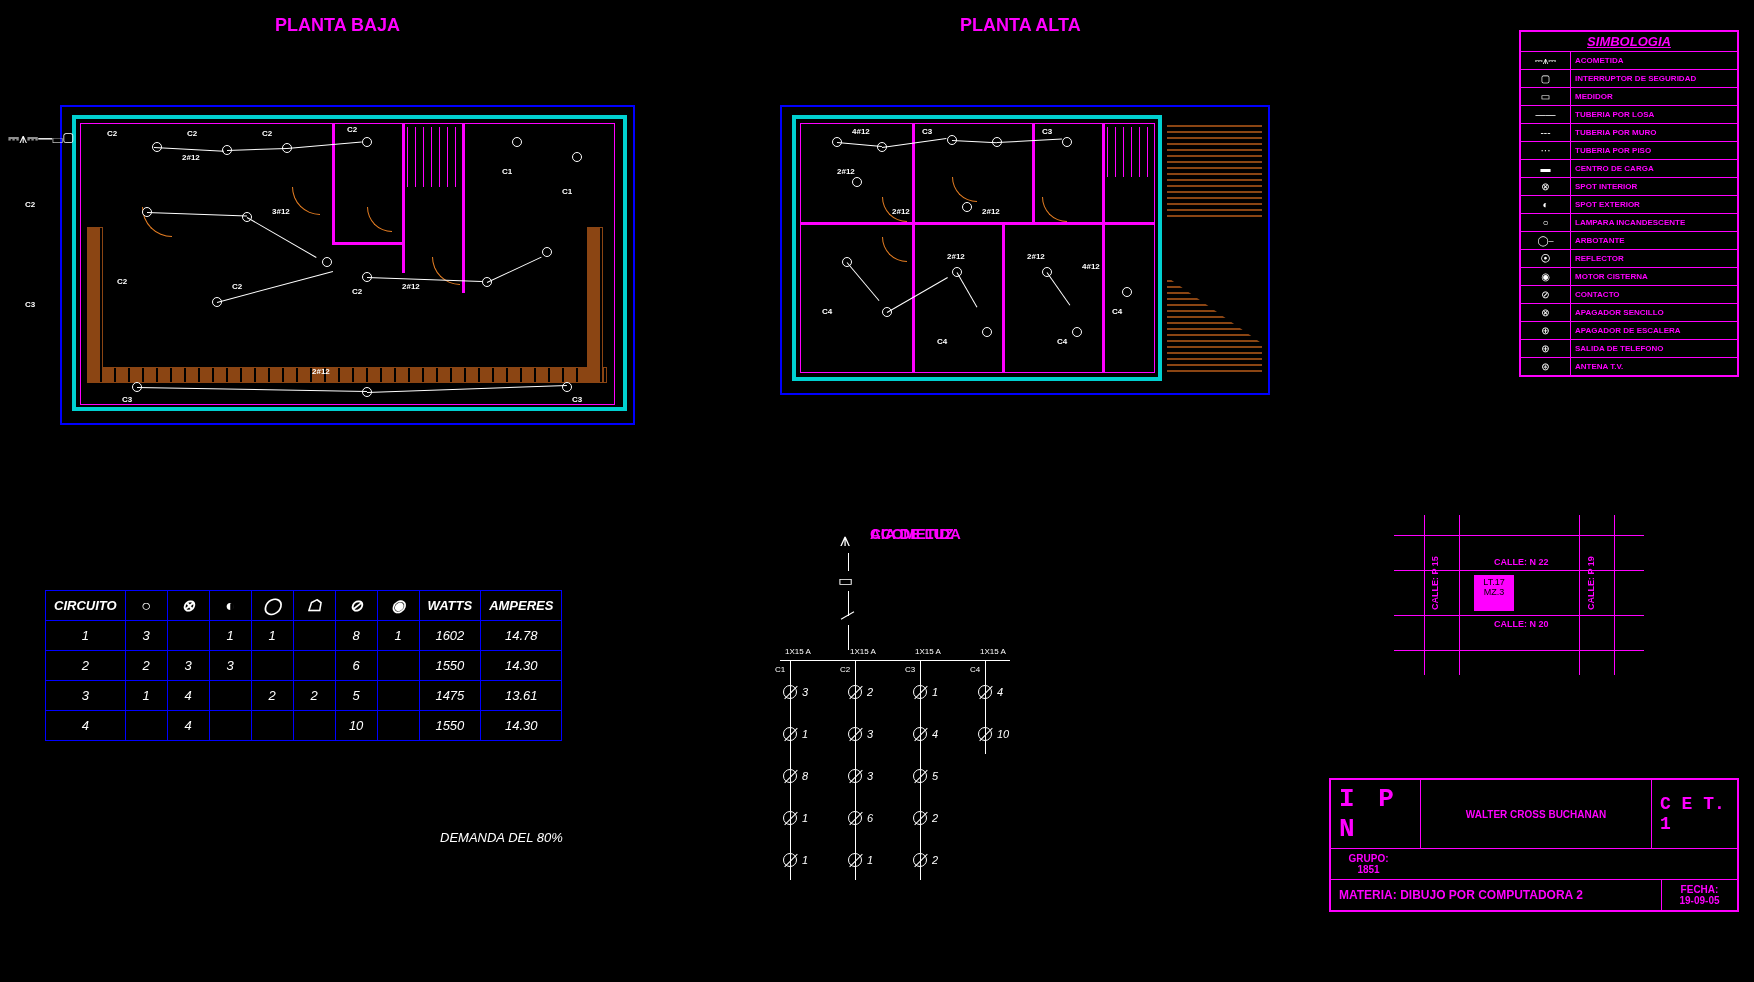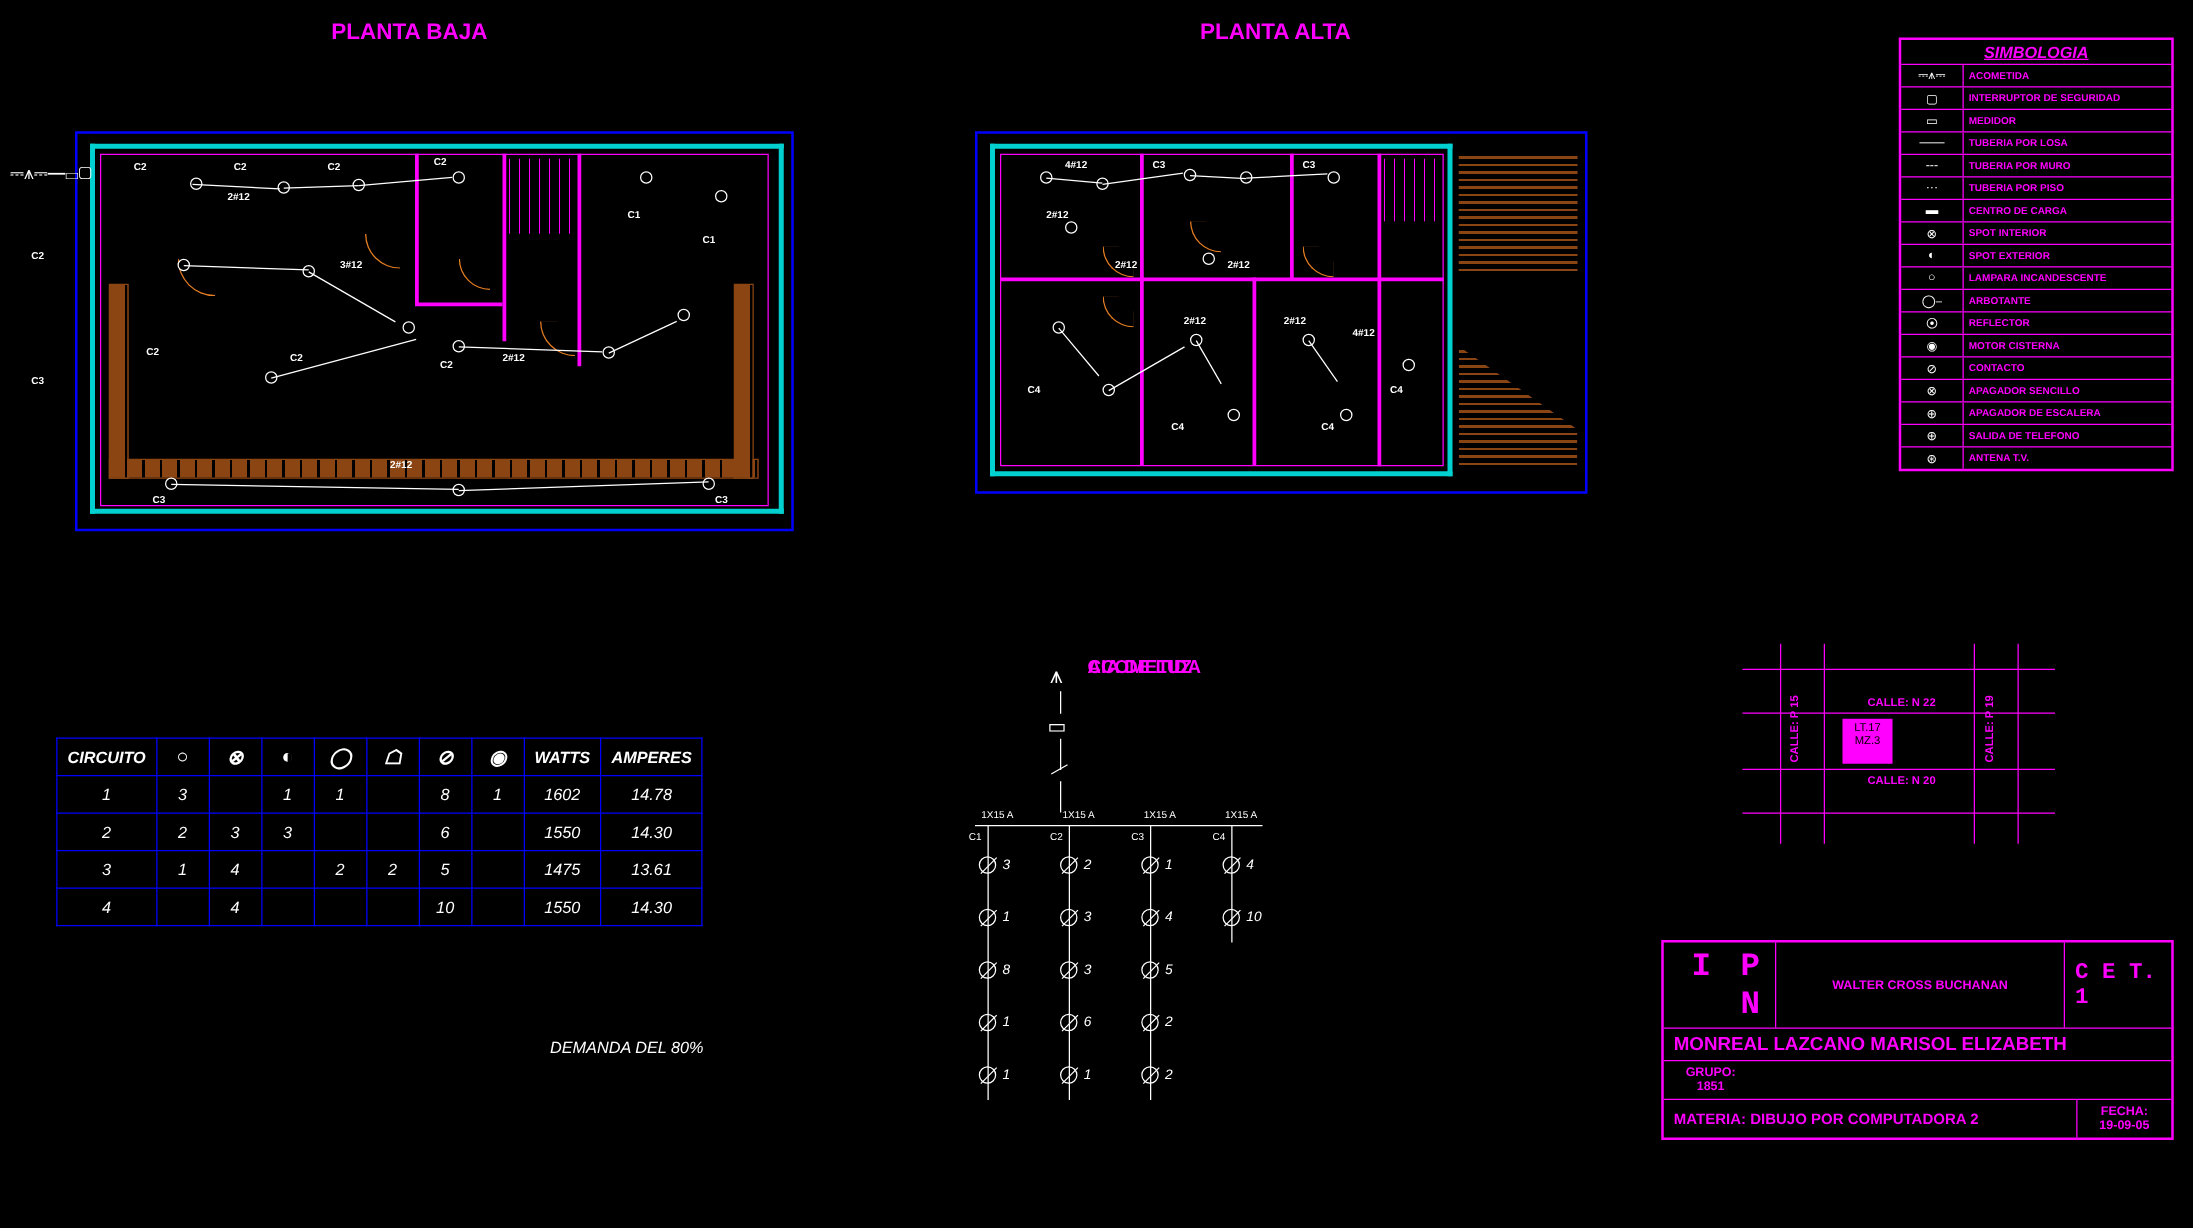--- a/index.html
+++ b/index.html
@@ -27,21 +27,21 @@
   .ctable th, .ctable td { border: 1px solid #0000ff; padding: 4px 8px; text-align: center; font-style: italic; min-width: 42px; height: 30px; }
   .ctable .hdr-small { font-size: 8px; height: 18px; padding: 1px 4px; }
   .caption { position: absolute; color: #fff; font-style: italic; font-size: 13px; }
 
   
   .tblock { position: absolute; right: 15px; bottom: 70px; width: 410px; border: 2px solid #ff00ff; }
   .tblock-row { display: flex; border-bottom: 1px solid #ff00ff; }
   .tblock-row:last-child { border-bottom: none; }
   .tblock-cell { padding: 4px 8px; color: #ff00ff; font-weight: bold; font-size: 13px; border-right: 1px solid #ff00ff; display: flex; align-items: center; }
   .tblock-cell:last-child { border-right: none; }
-  .tblock-big { font-size: 26px; font-family: 'Courier New', monospace; letter-spacing: 4px; text-align: right; }
+  .tblock-big { font-size: 26px; font-family: 'Courier New', monospace; letter-spacing: 4px; }
   .tblock-bottom { font-size: 22px; text-align: center; justify-content: center; font-family: 'Courier New', monospace; letter-spacing: 1px; }
 
   
   .sld { position: absolute; left: 780px; top: 525px; width: 260px; height: 450px; }
   .sld-title { color: #ff00ff; font-weight: bold; font-size: 15px; }
 
   
   .locmap { position: absolute; right: 60px; top: 515px; width: 350px; height: 160px; }
   .locmap-line { position: absolute; background: #ff00ff; }
   .locmap-lot { position: absolute; background: #ff00ff; font-size: 9px; color: #000; text-align: center; padding: 2px; }
@@ -58,21 +58,21 @@
   .stairs { position: absolute; background: repeating-linear-gradient(90deg, #ff00ff 0, #ff00ff 1px, transparent 1px, transparent 8px); }
 
   .sld-sym { position: absolute; width: 14px; height: 14px; border: 1px solid #fff; border-radius: 50%; }
   .sld-label { position: absolute; color: #fff; font-size: 11px; font-style: italic; }
   .sld-wire { position: absolute; background: #fff; }
   .sld-brk { position: absolute; color: #fff; font-size: 8px; }
 </style>
 </head>
 <body>
 
-<div class="title" style="left:265px;top:15px">PLANTA BAJA</div>
+<div class="title" style="left:275px;top:15px">PLANTA BAJA</div>
 <div class="title" style="left:960px;top:15px">PLANTA ALTA</div>
 
 <div class="plan" style="left:60px;top:105px;width:575px;height:320px">
 
   <div class="wall-seg" style="left:10px;top:8px;width:555px;height:4px"></div>
   <div class="wall-seg" style="left:10px;top:300px;width:555px;height:4px"></div>
   <div class="wall-seg" style="left:10px;top:8px;width:4px;height:296px"></div>
   <div class="wall-seg" style="left:561px;top:8px;width:4px;height:296px"></div>
 
   <div style="position:absolute;left:18px;top:16px;right:18px;bottom:18px;border:1px solid #ff00ff"></div>
@@ -465,23 +465,20 @@
   <div class="locmap-label" style="left:242px;top:95px;transform:rotate(-90deg);transform-origin:left top">CALLE: P 19</div>
 </div>
 
 <div class="tblock">
   <div class="tblock-row">
     <div class="tblock-cell tblock-big" style="width:90px;justify-content:center">I P N</div>
     <div class="tblock-cell" style="flex:1;font-size:10px;justify-content:center">WALTER CROSS BUCHANAN</div>
     <div class="tblock-cell" style="width:85px;font-size:18px;justify-content:center;font-family:'Courier New'">C E T. 1</div>
   </div>
   <div class="tblock-row">
-    <div class="tblock-cell" style="flex:1;font-size:15px">MONREAL LAZCANO MARISOL ELIZABETH</div>
-  </div>
-  <div class="tblock-row">
     <div class="tblock-cell" style="width:75px;flex-direction:column;font-size:10px;justify-content:flex-start;text-align:center">
       <span>GRUPO:</span>
       <span>1851</span>
     </div>
   </div>
   <div class="tblock-row">
     <div class="tblock-cell" style="flex:1;font-size:12px">
       <span>MATERIA:</span>
       &nbsp;
       <span>DIBUJO POR COMPUTADORA 2</span>

